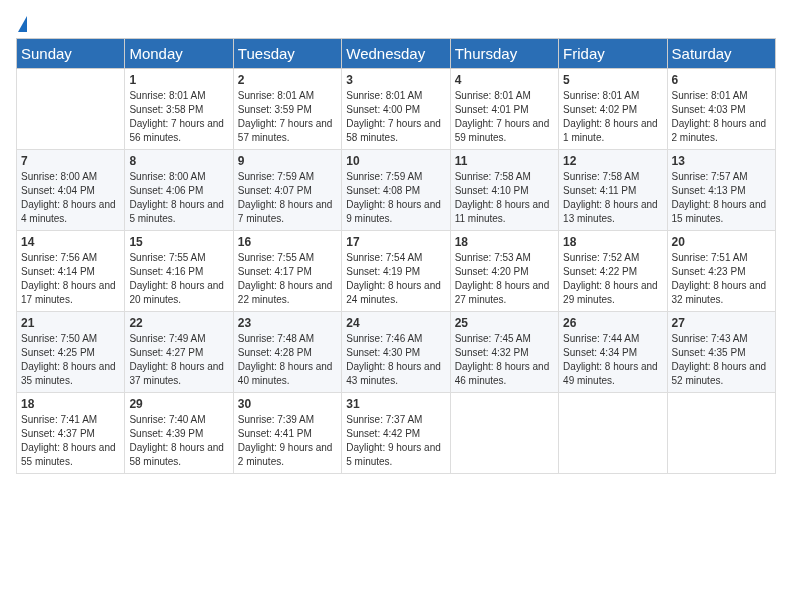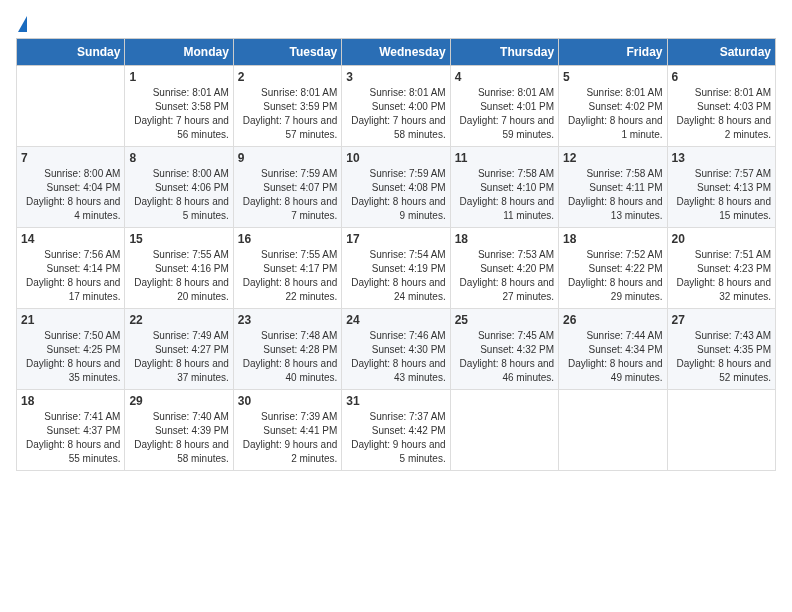--- a/index.html
+++ b/index.html
@@ -34,24 +34,24 @@
       color: #555;
     }
     table {
       width: 100%;
       border-collapse: collapse;
       table-layout: fixed;
     }
     thead tr th {
       background-color: #2a6eb5;
       color: #fff;
-      font-size: 12px;
-      font-weight: bold;
+      font-size: 15px;
+      font-weight: normal;
       padding: 6px 4px;
-      text-align: right;
+      text-align: left;
       border: 1px solid #ccc;
     }
     tbody tr td {
       vertical-align: top;
       border: 1px solid #ddd;
       padding: 4px 4px;
       font-size: 10px;
       color: #333;
       height: 80px;
       background: #fff;
@@ -62,21 +62,20 @@
     .day-number {
       font-size: 12px;
       font-weight: bold;
       display: block;
       margin-bottom: 2px;
     }
     .day-info {
       font-size: 10px;
       line-height: 1.4;
       color: #333;
-      text-align: right;
     }
     .empty-cell {
       background: #fff !important;
     }
   </style>
 </head>
 <body>
 
 <div class="header-area">
   <div class="logo">

